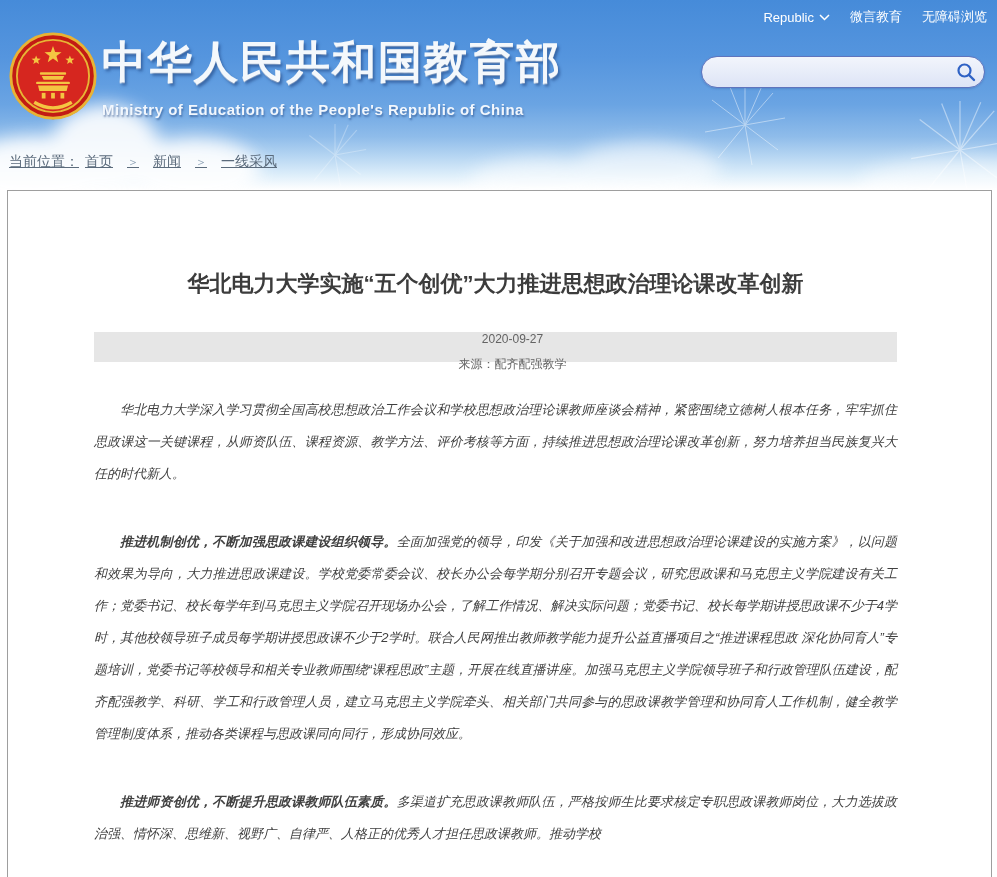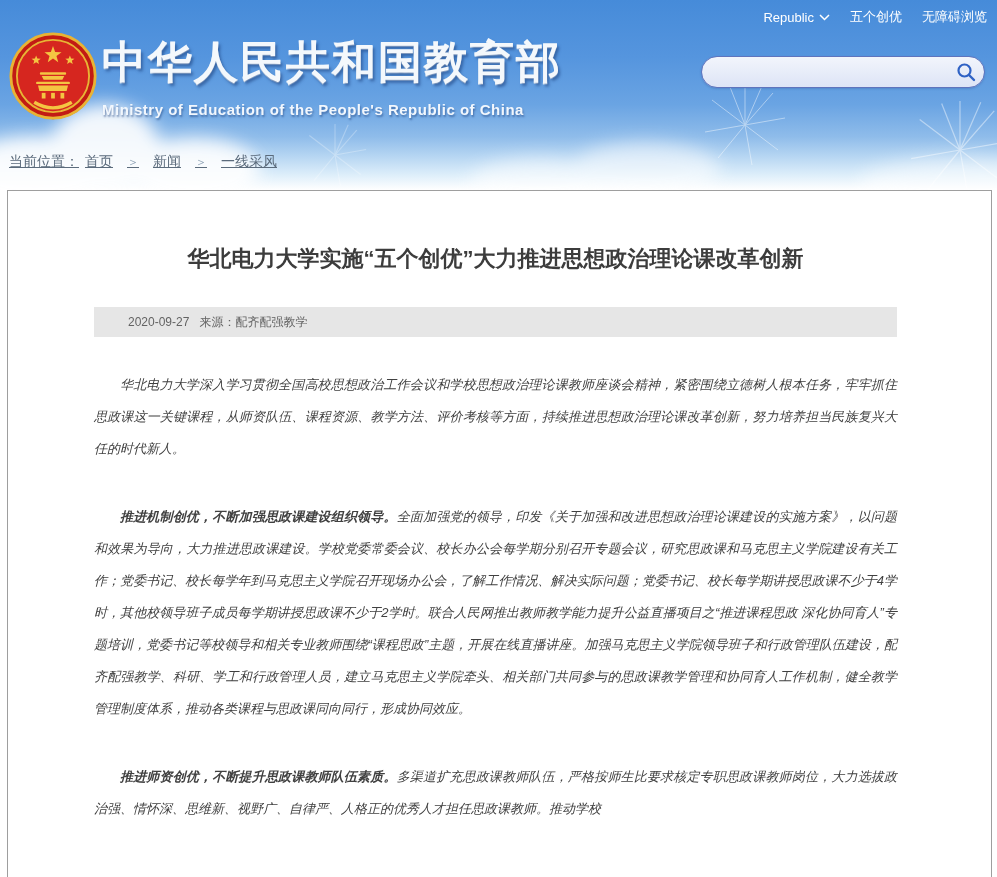--- a/index.html
+++ b/index.html
@@ -88,29 +88,31 @@
     background: #ffffff;
     border: 1px solid #9e9e9e;
     padding: 55px 94px 60px 86px;
     min-height: 700px;
   }
   .article-title {
     text-align: center;
     font-size: 22px; font-weight: bold; color: #3c3c3c;
     line-height: 26px;
     margin-bottom: 35px;
+    margin-top: 25px;
   }
   .meta-bar {
     background: #e6e6e6;
     height: 30px;
     display: flex; align-items: center;
     padding-left: 34px;
     font-size: 12px; color: #636363;
     gap: 10px;
     margin-bottom: 32px;
+    flex-direction: column;
   }
   .article-body p {
     font-size: 13px; color: #404040;
     line-height: 32px;
     text-align: justify;
     text-indent: 2em;
     margin: 0 0 36px 0;
     font-style: italic;
   }
   .article-body p .lead { font-weight: bold; }
@@ -174,21 +176,21 @@
     </g>
   </svg>
 
   <div class="top-links">
     <a>
       <span>Republic</span>
       <svg width="11" height="7" viewBox="0 0 11 7">
         <polyline points="1,1 5.5,5.5 10,1" fill="none" stroke="#ffffff" stroke-width="1.5"></polyline>
       </svg>
     </a>
-    <a>五个创优</a>
+    <a>微言教育</a>
     <a>无障碍浏览</a>
   </div>
 
   <div class="brand">
     <svg class="emblem" viewBox="0 0 96 96">
       <circle cx="48" cy="48" r="46" fill="#c21b14"></circle>
       <circle cx="48" cy="48" r="45" fill="none" stroke="#e8b435" stroke-width="3"></circle>
       <circle cx="48" cy="48" r="38" fill="#d6261f"></circle>
       <circle cx="48" cy="48" r="38.5" fill="none" stroke="#e8b435" stroke-width="2"></circle>
 

